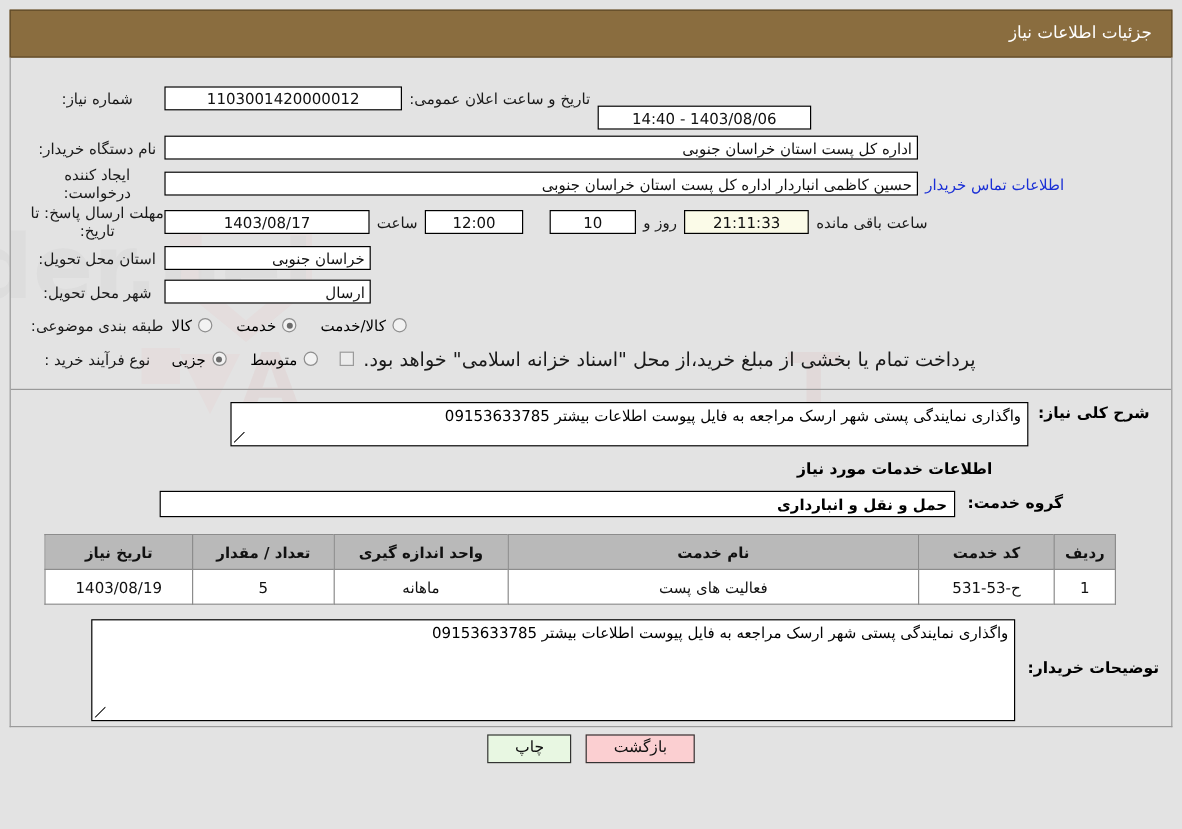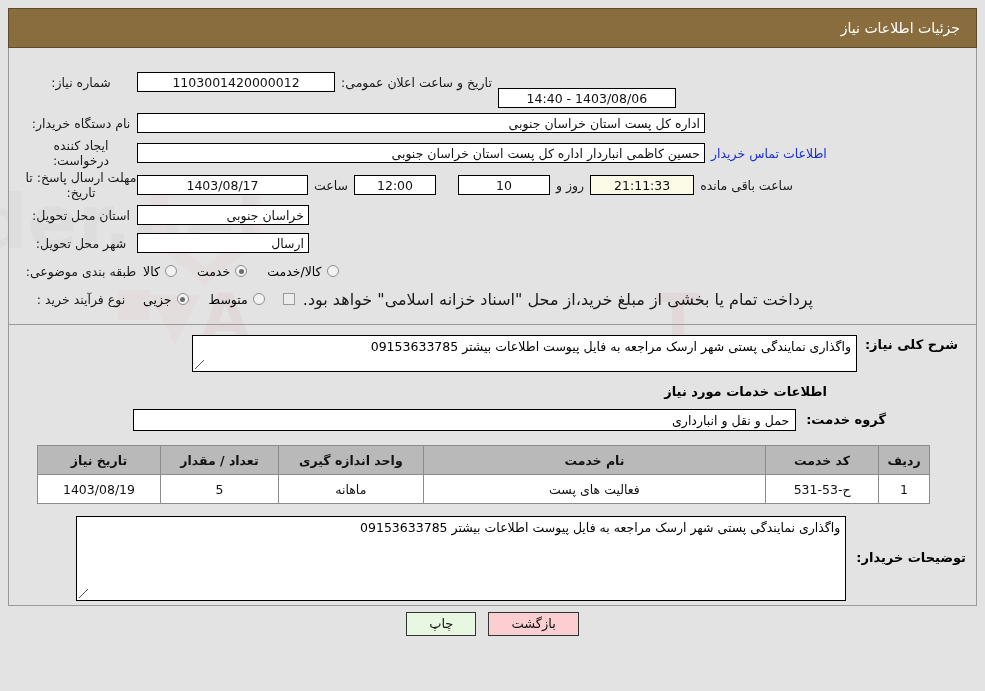--- a/index.html
+++ b/index.html
@@ -98,24 +98,24 @@
     box-sizing: border-box;
     text-align: center;
     color: #111;
     white-space: nowrap;
     overflow: hidden;
   }
   .tbox.rtl-text { text-align: right; }
   .tbox.cream { background: #fbfbe8; }
 
   .w-num      { width: 198px; }
-  .w-wide     { width: 568px; }
+  .w-wide     { width: 628px; }
   .w-date     { width: 171px; }
   .w-time     { width: 82px; }
-  .w-days     { width: 92px; }
+  .w-days     { width: 72px; }
   .w-timer    { width: 104px; }
   .w-prov     { width: 172px; }
   .w-city     { width: 172px; }
   .w-pubdate  { width: 178px; margin-top: 32px; }
 
   .inline-lbl {
     font-size: 12.5px;
     padding: 0 6px;
     color: #1a1a1a;
     white-space: nowrap;
@@ -247,20 +247,21 @@
   .inp-group {
     border: 1px solid #000;
     background: #fff;
     width: 663px;
     height: 22px;
     line-height: 22px;
     font-size: 12.5px;
     padding: 0 6px;
     box-sizing: border-box;
     text-align: right;
+    font-weight: bold;
   }
 
   
   .tbl-wrap {
     padding: 0 46px 0 46px;
   }
   table.grid {
     border-collapse: collapse;
     width: 893px;
     font-size: 12.5px;

